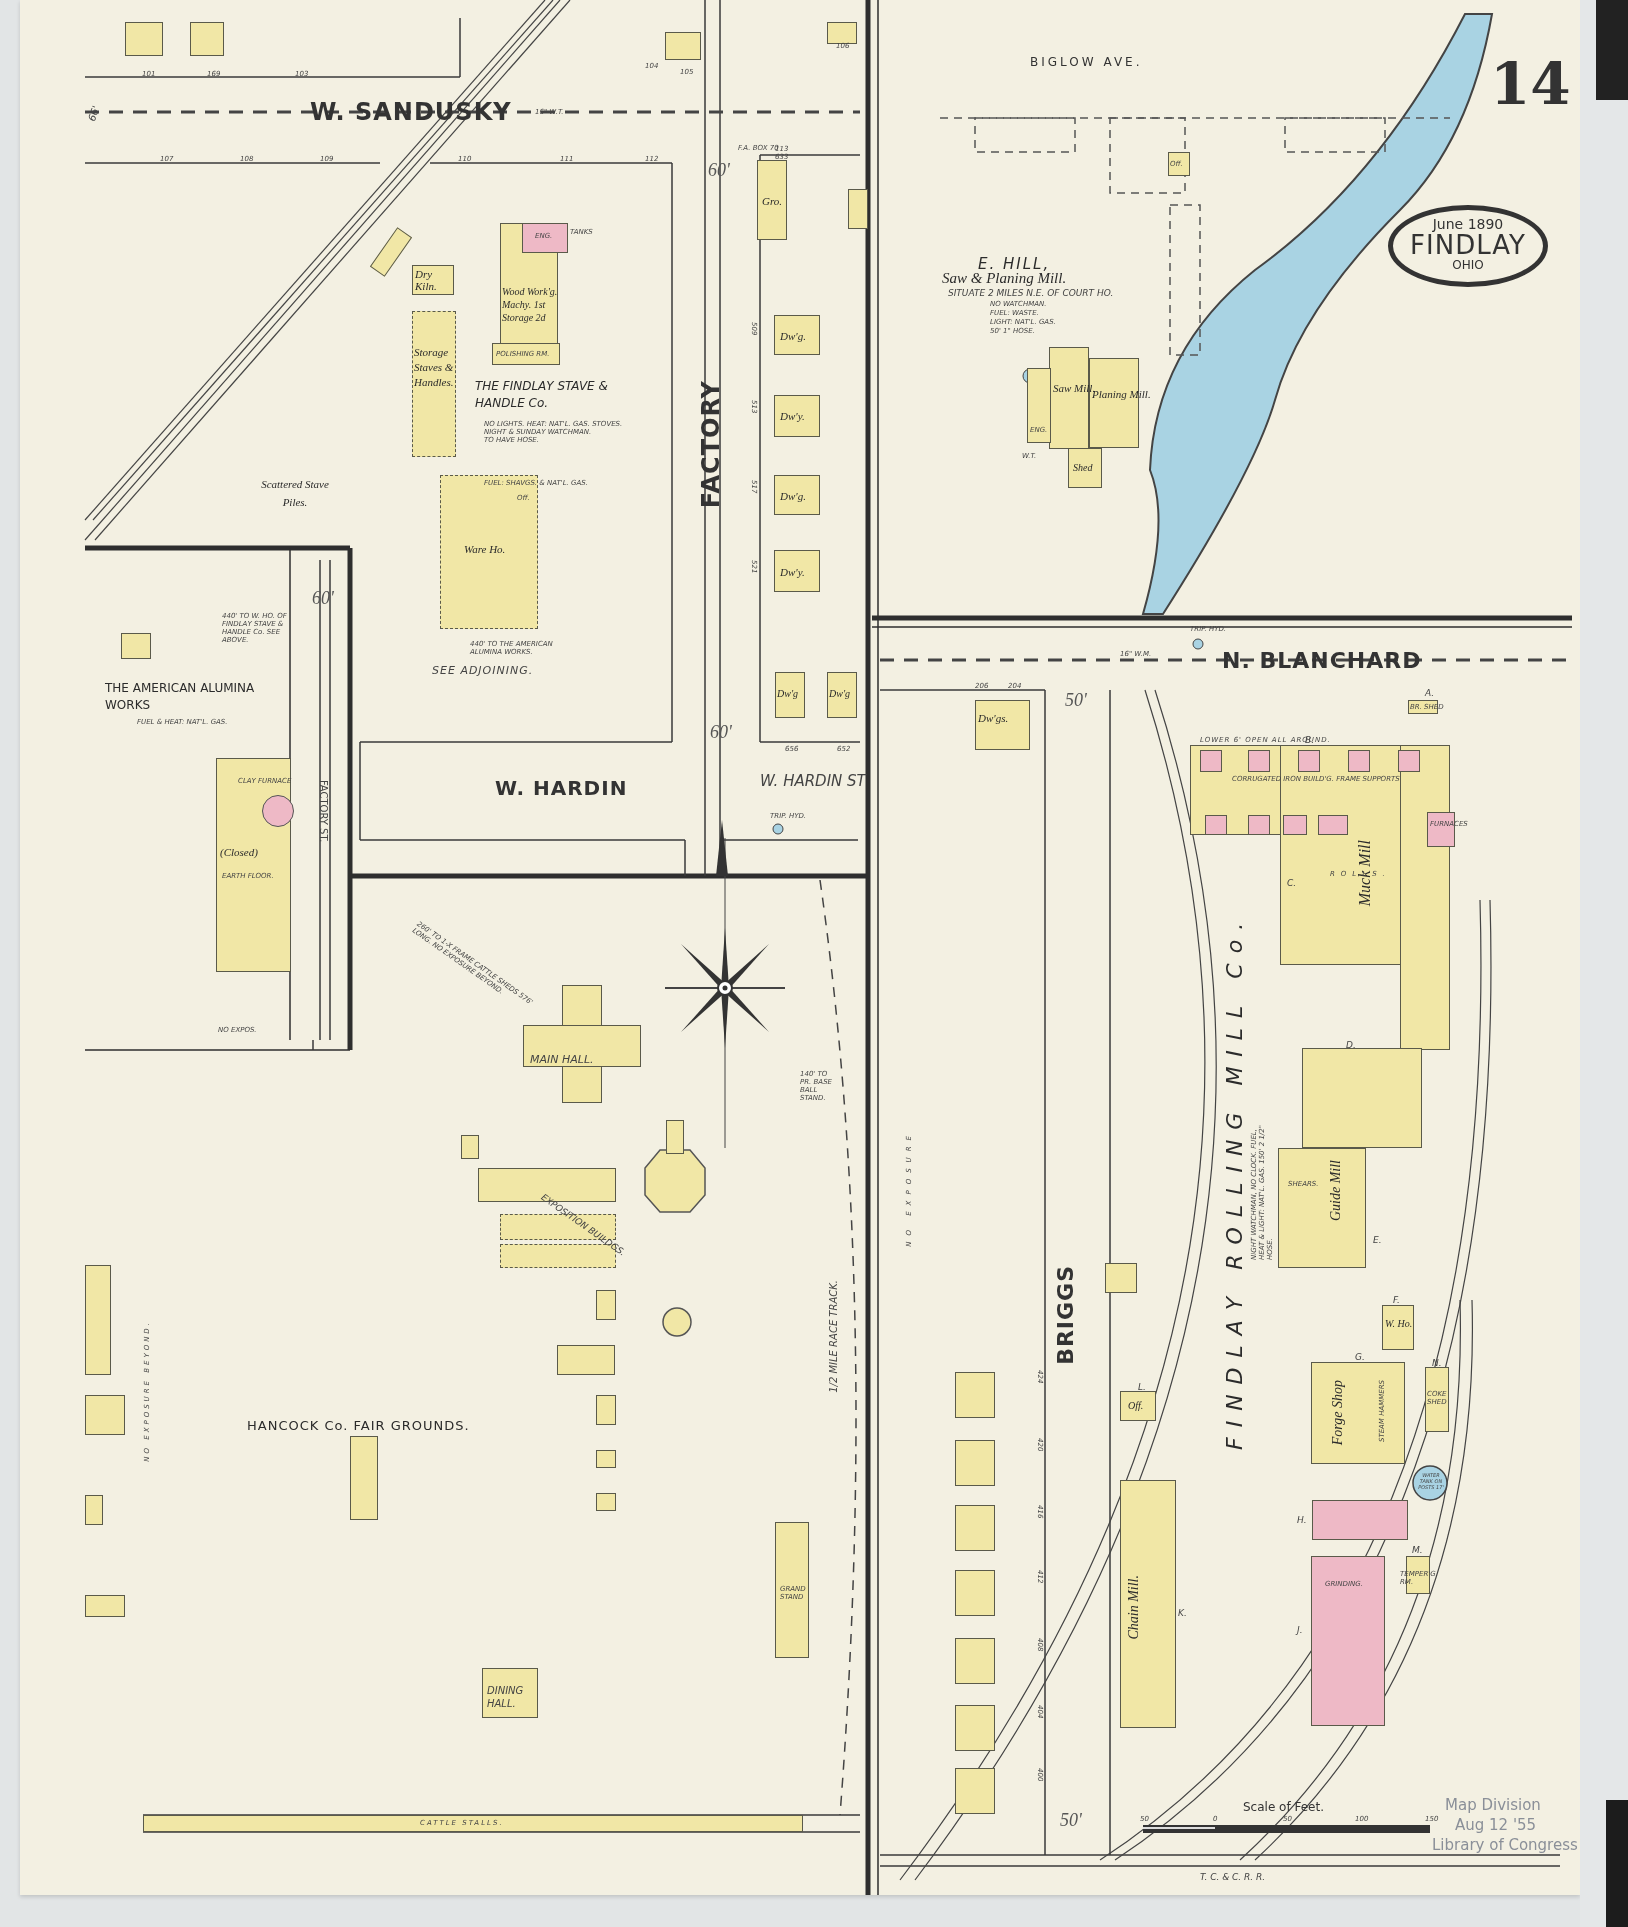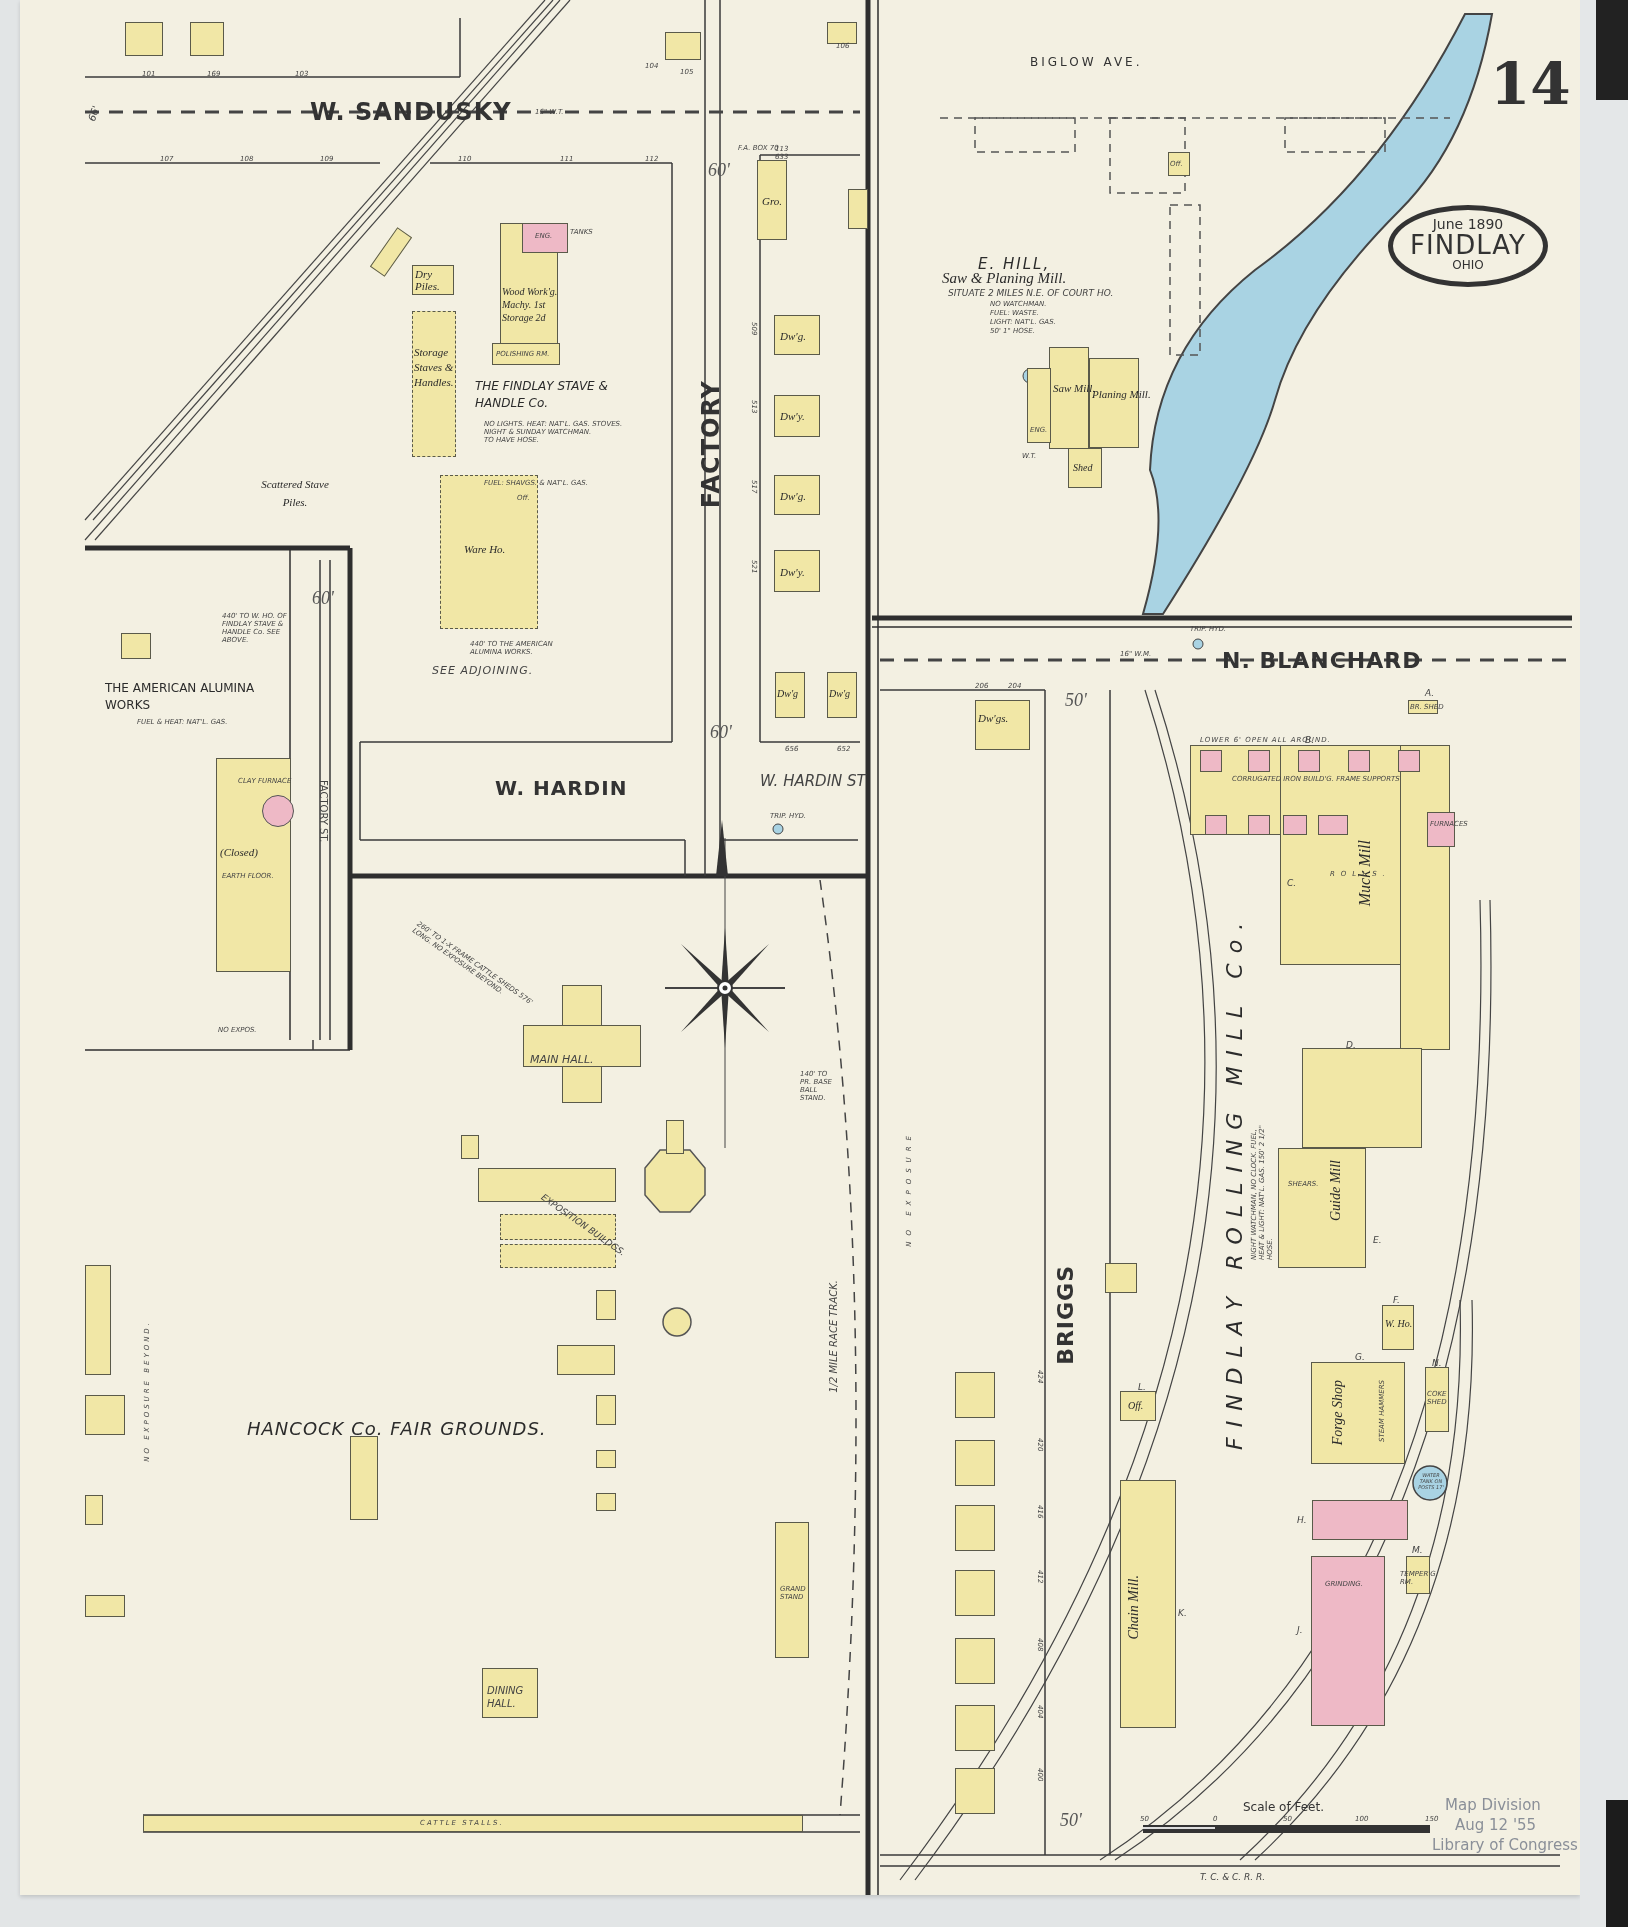--- a/index.html
+++ b/index.html
@@ -291,41 +291,41 @@
 <div class="lbl italic" style="left:1073px;top:462px;font-size:10px;">Shed</div>
 <div class="lbl tiny" style="left:1030px;top:426px;">ENG.</div>
 <div class="lbl tiny" style="left:1022px;top:452px;">W.T.</div>
 <div class="lbl tiny" style="left:1170px;top:160px;">Off.</div>
 
 <div class="lbl" style="left:475px;top:378px;font-family:'DejaVu Sans',sans-serif;font-style:italic;font-size:12px;width:170px;white-space:normal;line-height:17px;">THE FINDLAY STAVE &amp; HANDLE Co.</div>
 <div class="lbl tiny" style="left:484px;top:436px;margin-top:43px;">FUEL: SHAVGS. &amp; NAT'L. GAS.</div>
 <div class="lbl tiny" style="left:484px;top:420px;">NO LIGHTS. HEAT: NAT'L. GAS. STOVES.</div>
 <div class="lbl tiny" style="left:484px;top:428px;">NIGHT &amp; SUNDAY WATCHMAN.</div>
 <div class="lbl tiny" style="left:484px;top:436px;">TO HAVE HOSE.</div>
-<div class="lbl italic" style="left:415px;top:268px;font-size:11px;width:40px;white-space:normal;line-height:12px;">Dry Piles.</div>
+<div class="lbl italic" style="left:415px;top:268px;font-size:11px;width:40px;white-space:normal;line-height:12px;">Dry Kiln.</div>
 <div class="lbl italic" style="left:502px;top:285px;font-size:10px;width:58px;white-space:normal;line-height:13px;">Wood Work'g. Machy. 1st Storage 2d</div>
 <div class="lbl tiny" style="left:496px;top:350px;">POLISHING RM.</div>
 <div class="lbl italic" style="left:414px;top:345px;font-size:11px;width:42px;white-space:normal;line-height:15px;">Storage Staves &amp; Handles.</div>
 <div class="lbl italic" style="left:464px;top:543px;font-size:11px;">Ware Ho.</div>
 <div class="lbl tiny" style="left:517px;top:494px;">Off.</div>
 <div class="lbl tiny" style="left:535px;top:232px;">ENG.</div>
 <div class="lbl tiny" style="left:570px;top:228px;">TANKS</div>
 <div class="lbl tiny" style="left:470px;top:640px;width:100px;white-space:normal;">440' TO THE AMERICAN ALUMINA WORKS.</div>
 <div class="lbl small" style="left:432px;top:664px;font-size:11px;letter-spacing:1px;">SEE ADJOINING.</div>
 <div class="lbl italic" style="left:255px;top:475px;font-size:11px;width:80px;white-space:normal;text-align:center;line-height:18px;">Scattered Stave Piles.</div>
 
 <div class="lbl" style="left:105px;top:680px;font-family:'DejaVu Sans',sans-serif;font-size:12px;width:150px;white-space:normal;line-height:17px;">THE AMERICAN ALUMINA WORKS</div>
 <div class="lbl tiny" style="left:137px;top:718px;">FUEL &amp; HEAT: NAT'L. GAS.</div>
 <div class="lbl tiny" style="left:222px;top:612px;width:70px;white-space:normal;">440' TO W. HO. OF FINDLAY STAVE &amp; HANDLE Co. SEE ABOVE.</div>
 <div class="lbl tiny" style="left:238px;top:777px;">CLAY FURNACE</div>
 <div class="lbl italic" style="left:220px;top:846px;font-size:11px;">(Closed)</div>
 <div class="lbl tiny" style="left:222px;top:872px;">EARTH FLOOR.</div>
 <div class="lbl tiny" style="left:218px;top:1026px;">NO EXPOS.</div>
 
-<div class="lbl" style="left:247px;top:1418px;font-family:'DejaVu Sans',sans-serif;font-style:italic;font-size:18px;letter-spacing:1px;">HANCOCK Co. FAIR GROUNDS.</div>
+<div class="lbl" style="left:247px;top:1418px;font-family:'DejaVu Sans',sans-serif;font-size:13px;letter-spacing:1px;">HANCOCK Co. FAIR GROUNDS.</div>
 <div class="lbl small" style="left:530px;top:1036px;font-size:11px;margin-top:17px;">MAIN HALL.</div>
 <div class="lbl small" style="left:487px;top:1684px;font-size:10px;width:50px;white-space:normal;line-height:13px;">DINING HALL.</div>
 <div class="lbl small" style="left:545px;top:1192px;transform:rotate(35deg);transform-origin:left top;">EXPOSITION BUILDGS.</div>
 <div class="lbl tiny" style="left:780px;top:1585px;width:30px;white-space:normal;">GRAND STAND</div>
 <div class="lbl tiny" style="left:420px;top:1819px;letter-spacing:2px;">CATTLE STALLS.</div>
 <div class="lbl tiny" style="left:420px;top:920px;width:140px;white-space:normal;transform:rotate(35deg);transform-origin:left top;">260' TO 1-X FRAME CATTLE SHEDS 576' LONG. NO EXPOSURE BEYOND.</div>
 <div class="lbl tiny" style="left:800px;top:1070px;width:40px;white-space:normal;">140' TO PR. BASE BALL STAND.</div>
 <div class="lbl tiny vt" style="left:143px;top:1320px;letter-spacing:3px;transform:rotate(180deg);">NO EXPOSURE BEYOND.</div>
 <div class="lbl tiny vt" style="left:905px;top:1130px;letter-spacing:6px;transform:rotate(180deg);">NO  EXPOSURE</div>
 

